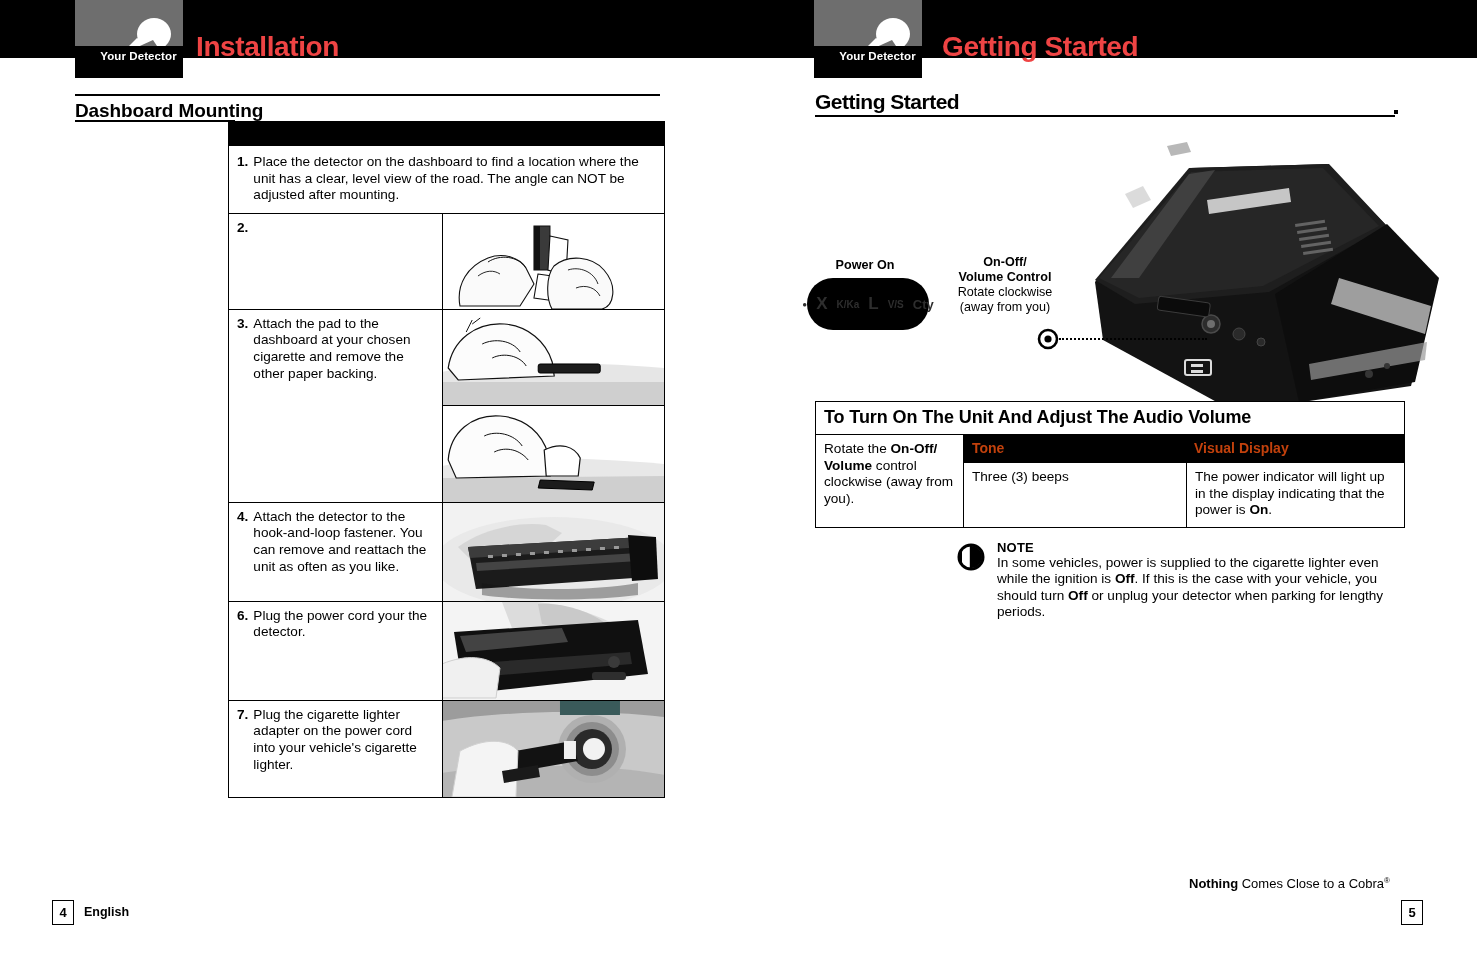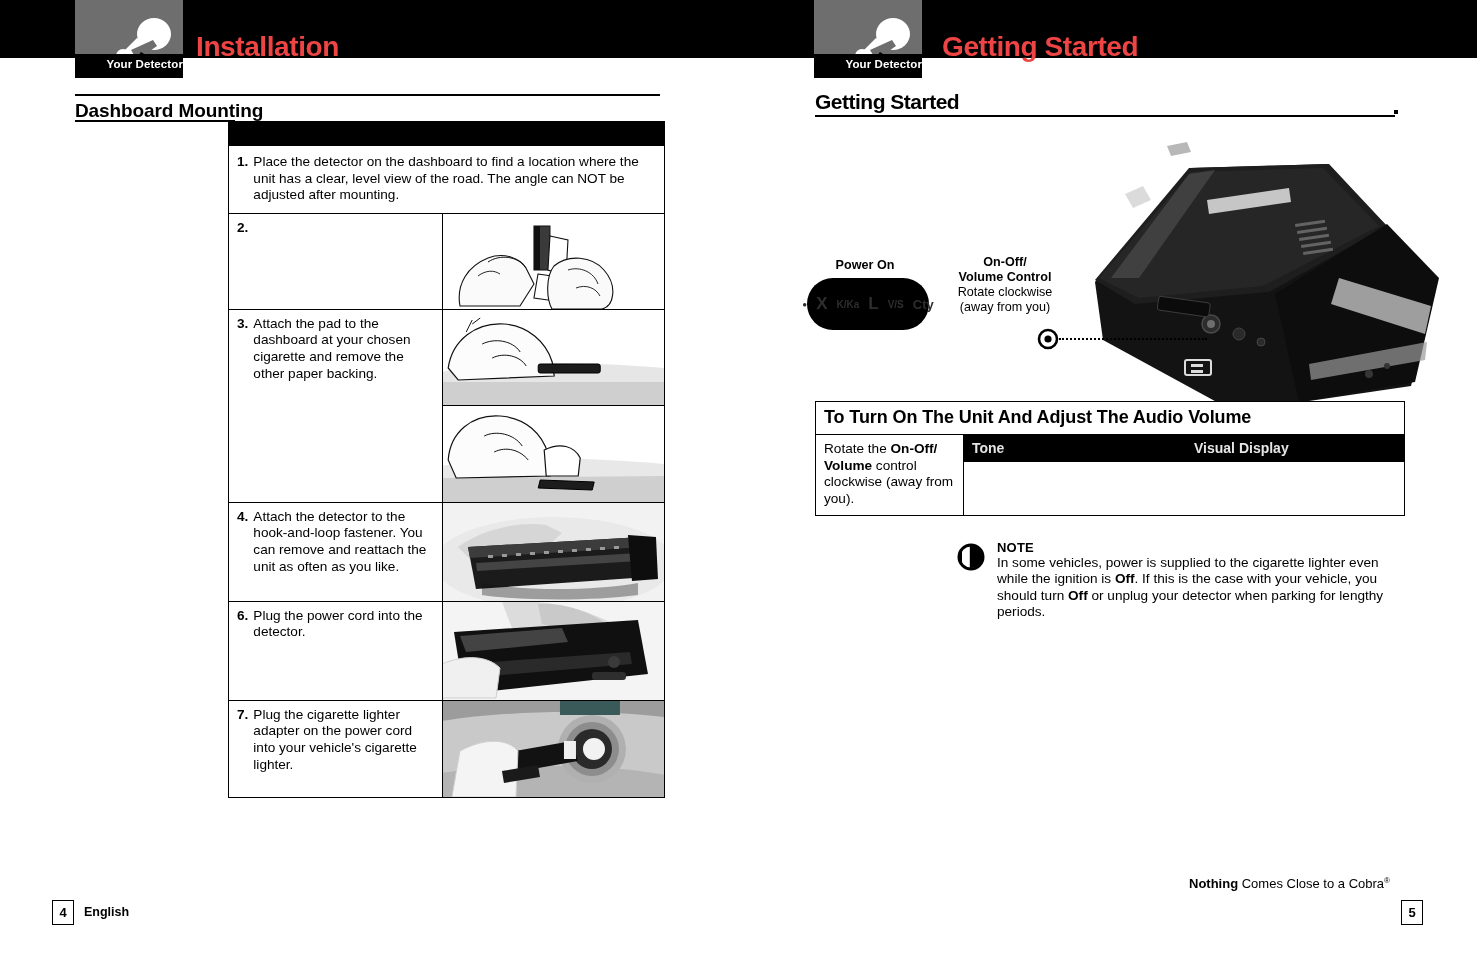--- a/index.html
+++ b/index.html
@@ -10,23 +10,23 @@
   
   .topband{position:absolute;left:0;top:0;width:1477px;height:58px;background:#000;}
 
   
   .page{position:absolute;top:0;height:975px;}
   .page-left{left:0;width:738px;}
   .page-right{left:739px;width:738px;}
 
   
   .chaptab{position:absolute;width:108px;height:78px;background:#6e6e6e;}
-  .chaptab .tablabel{position:absolute;left:0;bottom:0;width:108px;height:24px;
+  .chaptab .tablabel{position:absolute;left:0;bottom:0;width:108px;height:32px;
       background:#000;color:#fff;font-size:11.5px;font-weight:bold;
-      line-height:20px;text-align:right;padding-left:19px;box-sizing:border-box;
+      line-height:20px;text-align:center;padding-left:19px;box-sizing:border-box;
       letter-spacing:.1px;}
   .chaptab .icon{position:absolute;left:36px;top:16px;width:68px;height:52px;}
 
   .chaptitle{position:absolute;color:#ef4444;font-size:28px;font-weight:bold;
       letter-spacing:-.4px;top:31px;}
 
   
   .rule{position:absolute;background:#000;}
   .sec-h2{position:absolute;font-size:19px;font-weight:bold;letter-spacing:-.1px;}
   .sec-h1{position:absolute;font-size:21px;font-weight:bold;letter-spacing:-.5px;}
@@ -197,21 +197,21 @@
             <rect x="158" y="44" width="5" height="3"></rect>
               <rect x="172" y="43" width="5" height="3"></rect>
           </g>
         </svg>
       </div>
     </div>
 
     <div class="row">
       <div class="cell num" style="width:214px;">
         <span class="n">6.</span>
-        <span class="txt">Plug the power cord into the detector.</span>
+        <span class="txt">Plug the power cord your the detector.</span>
       </div>
       <div class="cell imgcell coldiv" style="width:223px;height:98px;">
         <svg class="illus" viewBox="0 0 223 98" preserveAspectRatio="xMidYMid slice">
           <rect width="223" height="98" fill="#f4f4f4"></rect>
           <path d="M60 0 C96 -4 140 6 168 20 L150 36 L70 26 Z" fill="#dcdcdc"></path>
           <path d="M96 2 C120 0 150 10 164 22 L146 34 L100 22 Z" fill="#c9c9c9"></path>
           <path d="M12 30 L196 18 L206 72 L22 92 Z" fill="#101010"></path>
           <path d="M18 34 L120 26 L126 40 L24 50 Z" fill="#6e6e6e" opacity=".55"></path>
           <path d="M22 62 L188 50 L190 62 L24 76 Z" fill="#2a2a2a"></path>
           <path d="M0 62 C24 52 46 54 58 66 L54 96 L0 96 Z" fill="#f0f0f0" stroke="#cfcfcf" stroke-width="1"></path>
@@ -339,23 +339,29 @@
   <div class="tbl" style="left:76px;top:401px;width:590px;">
     <div style="padding:5px 8px 6px 8px;font-size:18px;font-weight:bold;letter-spacing:-.1px;">To Turn On The Unit And Adjust The Audio Volume</div>
 
     <div class="row" style="border-top:1.5px solid #000;">
 
       <div class="cell" style="width:148px;">
         <span>Rotate the </span><b>On-Off/</b><br><b>Volume</b><span> control clockwise (away from you).</span>
       </div>
 
       <div class="coldiv" style="width:440px;">
-        <div style="display:flex;background:#000;color:#e5e5e5;">
+        <div style="display:flex;background:#000;color:#c2410c;">
           <div style="width:222px;padding:5px 8px 6px 8px;font-size:14px;font-weight:bold;box-sizing:border-box;">Tone</div>
           <div style="width:218px;padding:5px 8px 6px 8px;font-size:14px;font-weight:bold;box-sizing:border-box;">Visual Display</div>
+        </div>
+        <div style="display:flex;border-top:1.5px solid #000;">
+          <div class="cell" style="width:222px;">Three (3) beeps</div>
+          <div class="cell coldiv" style="width:218px;">
+            <span>The power indicator will light up in the display indicating that the power is </span><b>On</b><span>.</span>
+          </div>
         </div>
       </div>
     </div>
   </div>
 
   <div class="note" style="left:218px;top:540px;width:450px;">
     <svg style="position:absolute;left:0;top:3px;width:28px;height:28px;" viewBox="0 0 28 28">
       <circle cx="14" cy="14" r="12" fill="none" stroke="#000" stroke-width="3"></circle>
       <path d="M14 3 A11 11 0 0 1 14 25 Z" fill="#000"></path>
       <path d="M14 2 L14 26" stroke="#000" stroke-width="2.4"></path>

